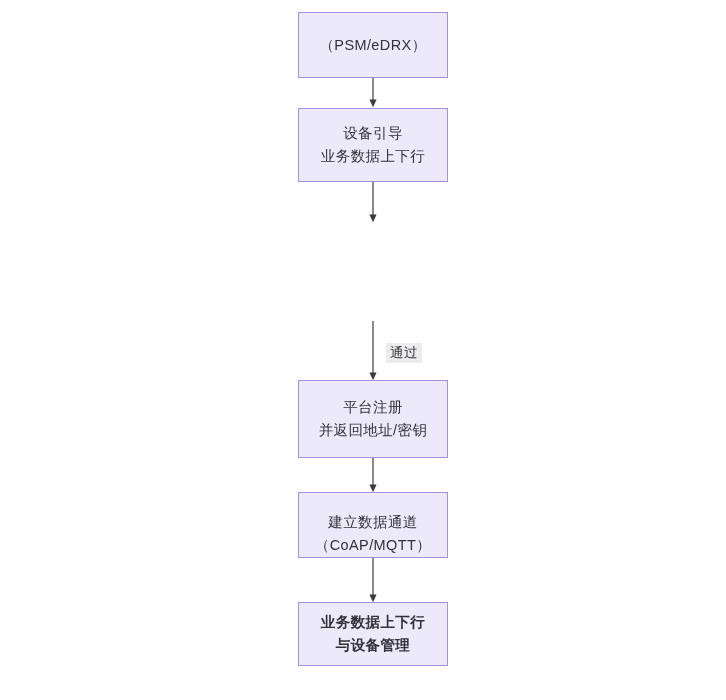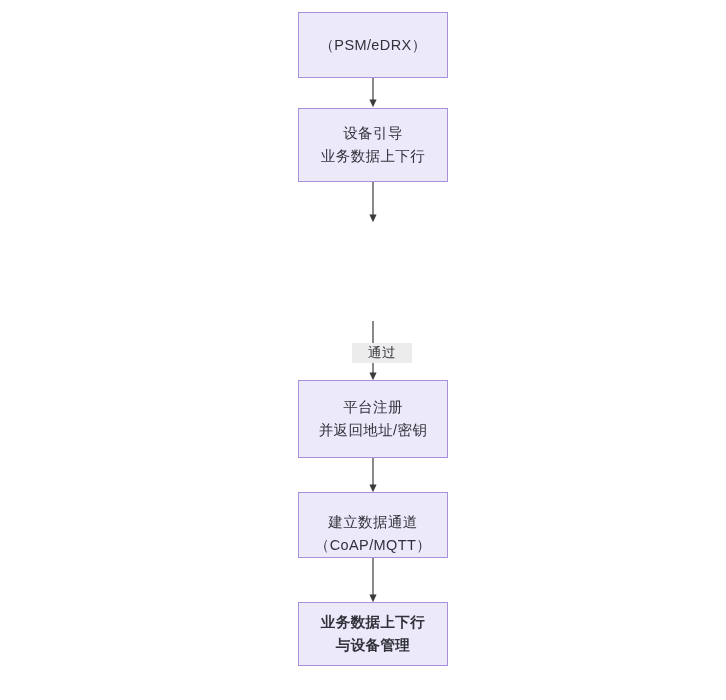--- a/index.html
+++ b/index.html
@@ -84,23 +84,24 @@
     letter-spacing: 0.4px;
     white-space: nowrap;
   }
   
   .edge-label {
     position: absolute;
     background: #ececed;
     color: #32323a;
     font-size: 13.5px;
     line-height: 18px;
-    padding: 1px 16px;
+    padding: 1px 4px;
     letter-spacing: 0.4px;
     white-space: nowrap;
+    margin-left: 34px;
   }
 </style>
 </head>
 <body>
 
 <div id="flow-canvas">
 
   <svg id="edge-layer" viewBox="0 0 726 700" width="726" height="700">
     <defs>
       <marker id="arrowhead" markerWidth="9" markerHeight="9" refX="5.2" refY="4.2" orient="auto" markerUnits="userSpaceOnUse">

